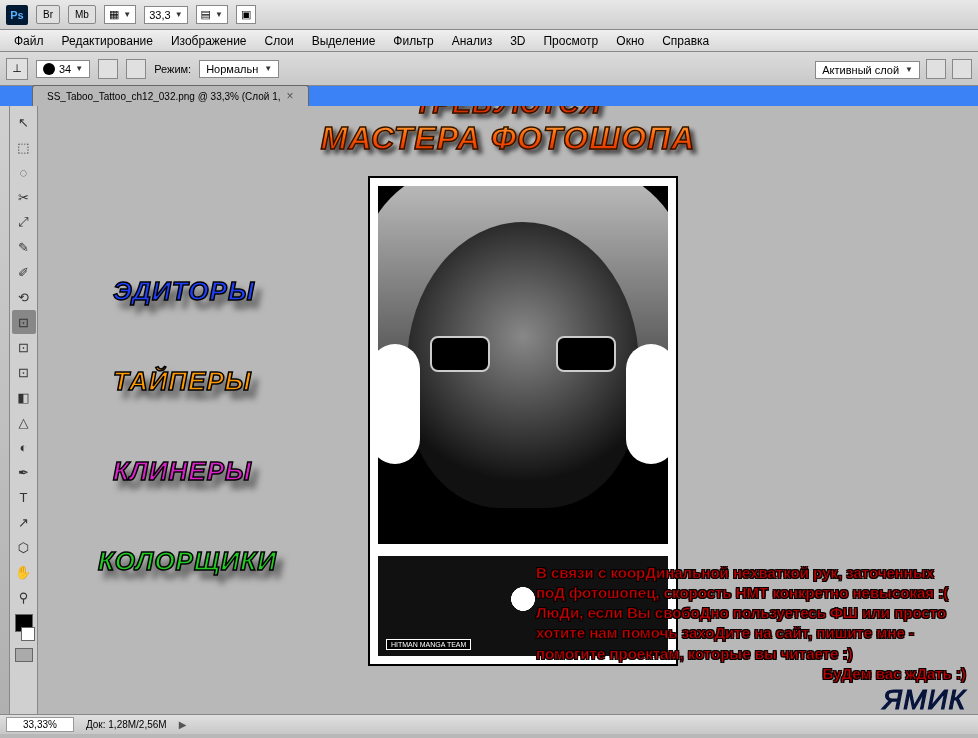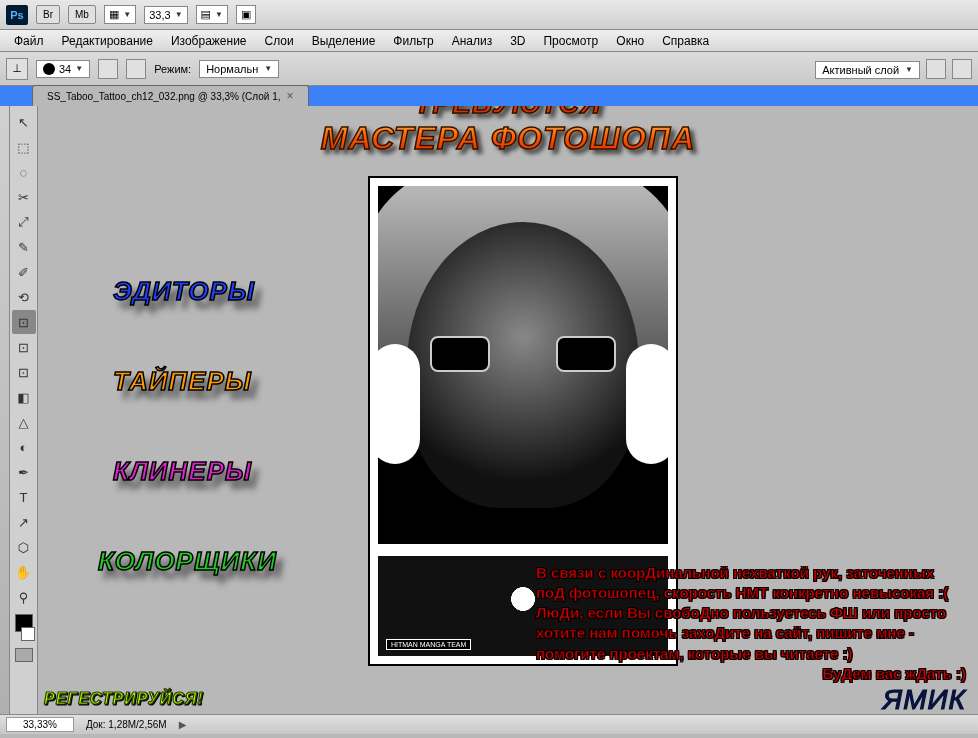--- a/index.html
+++ b/index.html
@@ -195,21 +195,20 @@
         <div class="team-box">HITMAN MANGA TEAM</div>
       </div>
     </div>
 
     <div class="body-text">
       <div>В связи с коорДинальной нехваткой рук, заточенных поД фотошопец, скорость HMT конкретно невысокая :( ЛюДи, если Вы свобоДно пользуетесь ФШ или просто хотите нам помочь захоДите на сайт, пишите мне - помогите проектам, которые вы читаете :)</div>
       <div class="sig">БуДем вас жДать :)</div>
     </div>
 
     <div class="click-hint">
-      <div>РЕГЕСТРИРУЙСЯ!</div>
     </div>
 
     <div class="yamik">ЯМИК</div>
   </div>
 </div>
 
 <div class="status-bar">
   <div class="status-field">33,33%</div>
   <span>Док: 1,28M/2,56M</span>
   <span style="color:#555">▶</span>

